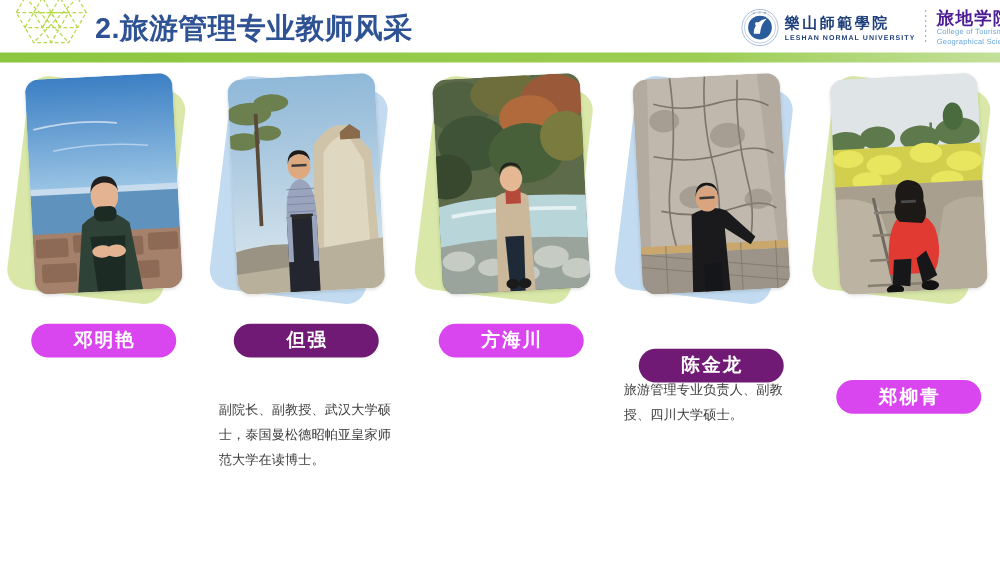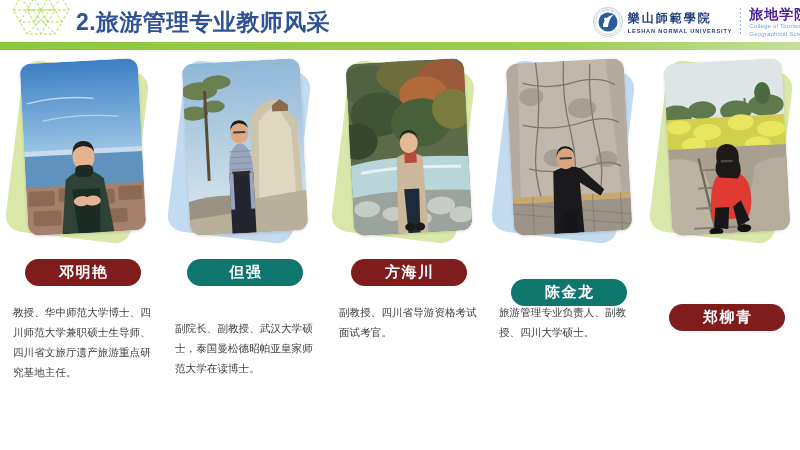--- a/index.html
+++ b/index.html
@@ -160,22 +160,22 @@
     border-radius: 14px;
     display: flex;
     align-items: center;
     justify-content: center;
     color: #ffffff;
     font-size: 15px;
     font-weight: bold;
     letter-spacing: 1.5px;
     text-indent: 1.5px;
   }
-  .name-badge.green { background: #7f1d1d; }
-  .name-badge.blue  { background: #0f766e; font-family: Liberation Serif, serif; }
+  .name-badge.green { background: #d946ef; }
+  .name-badge.blue  { background: #701a75; font-family: Liberation Serif, serif; }
 
   
   .desc {
     position: absolute;
     top: 244px;
     font-size: 10.5px;
     line-height: 20px;
     color: #3b3b3b;
     letter-spacing: 0.1px;
   }
@@ -260,21 +260,20 @@
             <path d="M48 94 Q48 80 59 80 Q70 80 70 94 Q70 86 59 85 Q49 86 48 94 Z" fill="#22201e"></path>
             <rect x="50" y="104" width="18" height="12" rx="5" fill="#1c2b24"></rect>
             <ellipse cx="55" cy="140" rx="8" ry="5" fill="#e3b392"></ellipse>
             <ellipse cx="66" cy="140" rx="8" ry="5" fill="#e3b392"></ellipse>
             <path d="M5 40 Q40 33 72 38" stroke="#ffffff" stroke-width="1.4" fill="none" opacity="0.6"></path>
             <path d="M20 58 Q55 52 96 57" stroke="#ffffff" stroke-width="1.2" fill="none" opacity="0.45"></path>
           </svg>
         </div>
       </div>
       <div class="name-badge green" style="left:17px; width:116px;">邓明艳</div>
-      <div class="desc" style="left:5px; width:147px;">教授、华中师范大学博士、四川师范大学兼职硕士生导师、四川省文旅厅遗产旅游重点研究基地主任。</div>
     </div>
 
     <div class="card" style="left:170px;">
       <div class="card-photo-wrap">
         <div class="photo-backing blue"></div>
         <div class="photo">
           <svg viewBox="0 0 118 172" preserveAspectRatio="xMidYMid slice">
             <defs>
                 <linearGradient id="sky2" x1="0" y1="0" x2="0" y2="1">
               <stop offset="0" stop-color="#8fb8d8"></stop>
@@ -345,21 +344,20 @@
             <path d="M52 128 L54 172 L66 172 L67 128 Z" fill="#1f2a38"></path>
             <rect x="54" y="90" width="12" height="12" fill="#b54a3a"></rect>
             <ellipse cx="59" cy="82" rx="9" ry="10" fill="#e5b894"></ellipse>
             <path d="M50 80 Q50 69 59 69 Q68 69 68 80 Q68 72 59 71 Q51 72 50 80 Z" fill="#23201d"></path>
             <ellipse cx="56" cy="166" rx="5" ry="4" fill="#1a1a1a"></ellipse>
             <ellipse cx="66" cy="166" rx="5" ry="4" fill="#1a1a1a"></ellipse>
           </svg>
         </div>
       </div>
       <div class="name-badge green" style="left:17px; width:116px;">方海川</div>
-      <div class="desc" style="left:5px; width:147px;">副教授、四川省导游资格考试面试考官。</div>
     </div>
 
     <div class="card" style="left:494px;">
       <div class="card-photo-wrap">
         <div class="photo-backing blue"></div>
         <div class="photo">
           <svg viewBox="0 0 118 172" preserveAspectRatio="xMidYMid slice">
             <rect width="118" height="172" fill="#b3aba0"></rect>
             <path d="M12 0 L100 0 L110 140 L8 144 Z" fill="#c0b8ac"></path>
             <g stroke="#6e6459" stroke-width="1.3" fill="none" opacity="0.8">

